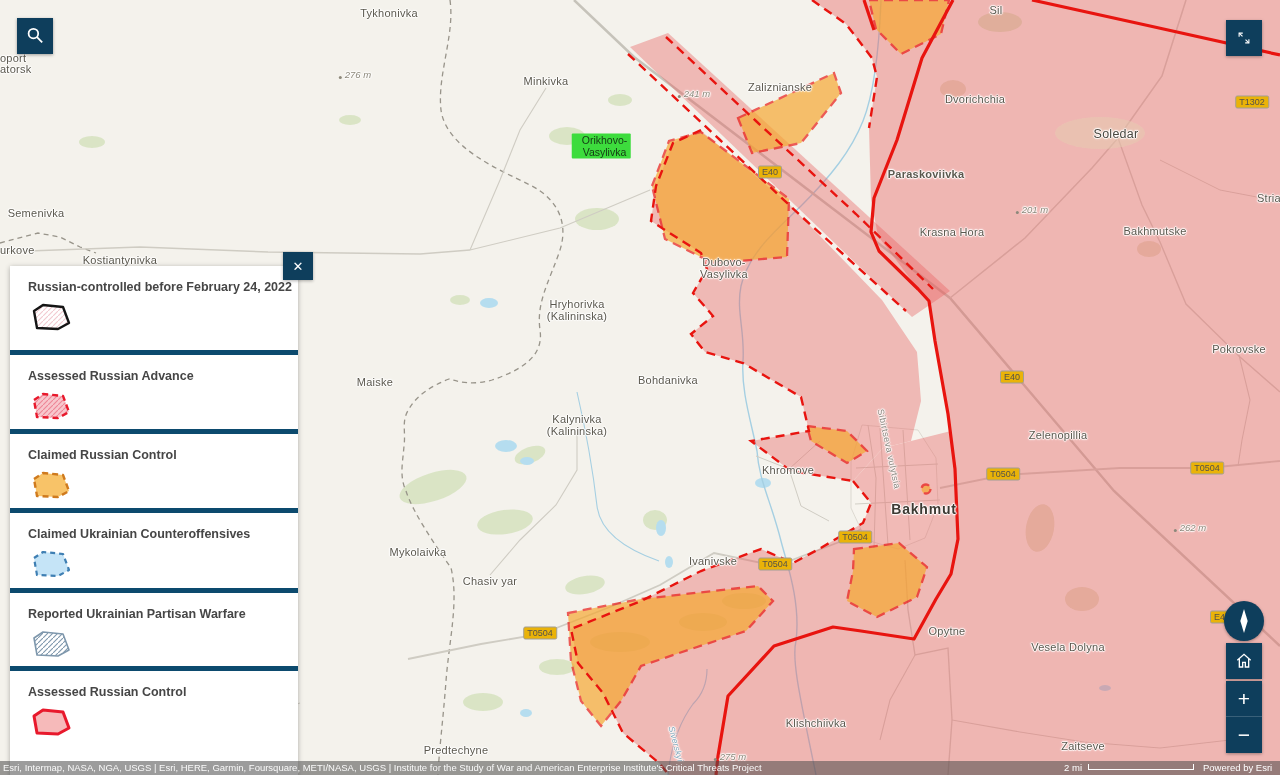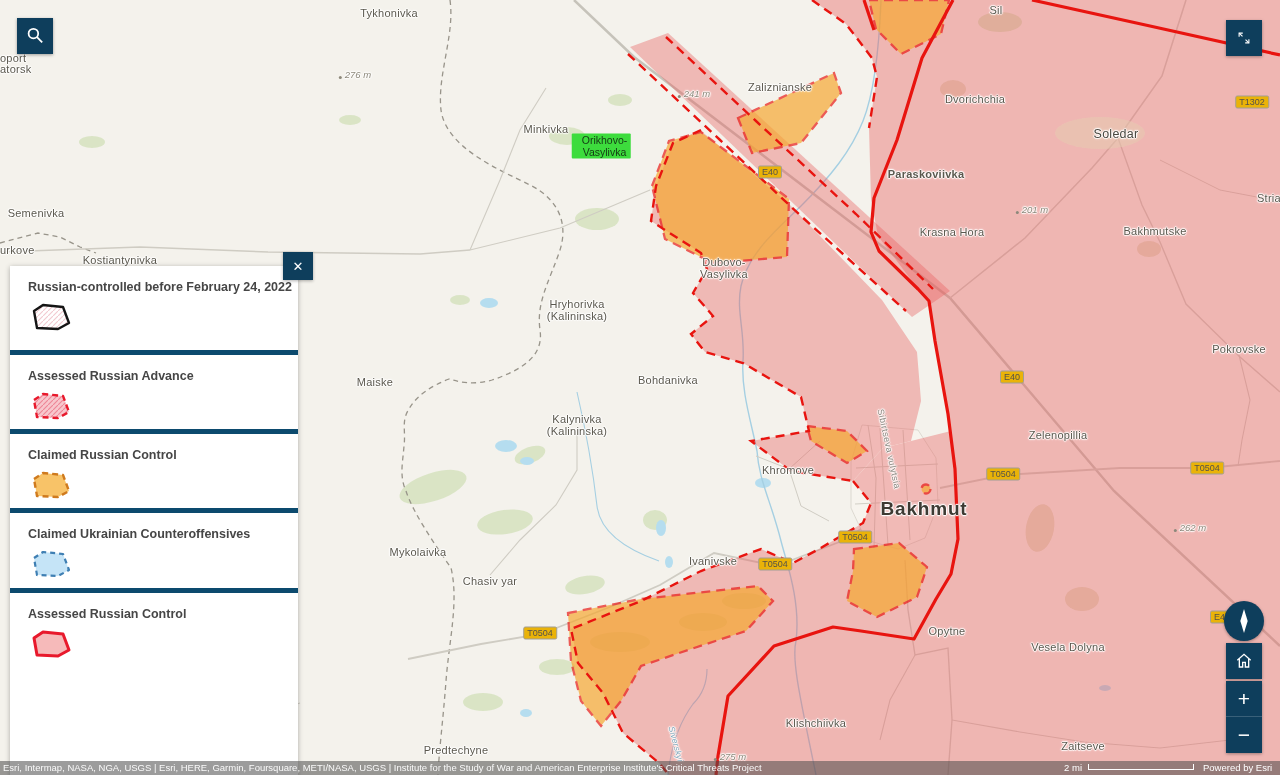--- a/index.html
+++ b/index.html
@@ -5,21 +5,21 @@
   html,body{margin:0;padding:0;background:#ddd;}
   #stage{position:relative;width:1280px;height:775px;overflow:hidden;background:#f4f2ec;
          font-family:"Liberation Sans",sans-serif;}
   #map-canvas{position:absolute;left:0;top:0;width:1280px;height:775px;}
   
   .mlabel{position:absolute;transform:translate(-50%,-50%);color:#5b584e;font-size:11px;
           line-height:12px;text-align:center;white-space:pre-line;letter-spacing:.25px;
           text-shadow:1px 0 1px #fff,-1px 0 1px #fff,0 1px 1px #fff,0 -1px 1px #fff,0 0 3px #fff;
           pointer-events:none;}
   .mlabel.town2{font-size:12.5px;color:#4a473f;}
-  .mlabel.city{font-size:19px;color:#3d3a33;font-weight:bold;letter-spacing:.8px;}
+  .mlabel.city{font-size:14px;color:#3d3a33;font-weight:bold;letter-spacing:.8px;}
   .mlabel.elev{font-style:italic;font-size:9.5px;color:#8d897b;letter-spacing:0;}
   .mlabel.elev::after{content:"";position:absolute;left:-6px;top:60%;width:3px;height:3px;
           background:#8d897b;border-radius:50%;}
   .mlabel.partL{transform:translate(0,-50%);text-align:left;}
   .mlabel.street{font-size:9px;color:#8b8880;letter-spacing:.5px;}
   .mlabel.water{font-size:8.5px;font-style:italic;color:#7fa8bc;}
   .shield{position:absolute;transform:translate(-50%,-50%);background:#eab308;
           border:1px solid #a09d93;border-radius:2px;font-size:9px;line-height:11px;
           padding:0 3px;color:#55524a;white-space:nowrap;}
   
@@ -179,21 +179,21 @@
 
     <g stroke="#e8140f" stroke-width="3.2" fill="none" stroke-linejoin="round">
       <path d="M953,0 L922,58 L897,140 L874,198 L871,232 L879,251 L918,289 L929,301 L935,341 L948,414 L955,469 L958,539 L951,574 L936,599 L914,639 L861,631 L833,627 L774,646 L728,696 L718,756 L716,775"></path>
       <path d="M1032,0 L1150,26 L1280,55"></path>
       <path d="M864,0 L874,30"></path>
     </g>
   </svg>
 
   <div id="label-layer">
       <div class="mlabel town" style="left: 389px; top: 13px;">Tykhonivka</div>
-      <div class="mlabel town" style="left: 546px; top: 81px; margin-top: 48px;">Minkivka</div>
+      <div class="mlabel town" style="left: 546px; top: 81px;">Minkivka</div>
       <div class="mlabel town" style="left: 780px; top: 87px;">Zaliznianske</div>
       <div class="mlabel town" style="left: 996px; top: 10px;">Sil</div>
       <div class="mlabel town" style="left: 975px; top: 99px;">Dvorichchia</div>
       <div class="mlabel town2" style="left: 1116px; top: 134px;">Soledar</div>
       <div class="mlabel town" style="left: 926px; top: 174px; font-weight: bold;">Paraskoviivka</div>
       <div class="mlabel town" style="left: 952px; top: 232px;">Krasna Hora</div>
       <div class="mlabel town" style="left: 1155px; top: 231px;">Bakhmutske</div>
       <div class="mlabel partL" style="left: 1257px; top: 198px;">Stria</div>
       <div class="mlabel town" style="left: 1239px; top: 349px;">Pokrovske</div>
       <div class="mlabel town" style="left: 36px; top: 213px;">Semenivka</div>
@@ -292,20 +292,32 @@
         <div class="lswatch"><svg width="46" height="32" viewBox="0 0 46 32">
             <path d="M6,10 L15,4 L35,6 L41,22 L30,28 L9,27 Z" fill="#f8c368" stroke="#cf7a1e" stroke-width="2.4" stroke-dasharray="6 4" stroke-linejoin="round"></path>
           </svg></div>
       </div>
       <div class="lrow" style="height: 80px;">
         <div class="ltitle">Claimed Ukrainian Counteroffensives</div>
         <div class="lswatch"><svg width="46" height="32" viewBox="0 0 46 32">
             <path d="M6,10 L15,4 L35,6 L41,22 L30,28 L9,27 Z" fill="#c5e4f7" stroke="#3f7fb3" stroke-width="2.2" stroke-dasharray="5 4" stroke-linejoin="round"></path>
           </svg></div>
       </div>
+      <div class="lrow" style="height: 78px;">
+        <div class="ltitle">Reported Ukrainian Partisan Warfare</div>
+        <div class="lswatch"><svg width="46" height="32" viewBox="0 0 46 32">
+            <defs>
+              <pattern id="swp4" width="5" height="5" patternUnits="userSpaceOnUse">
+                <rect width="5" height="5" fill="#ffffff"></rect>
+                <path d="M0,5 L5,0" stroke="#7e97ac" stroke-width="1.1"></path>
+              </pattern>
+            </defs>
+            <path d="M6,10 L15,4 L35,6 L41,22 L30,28 L9,27 Z" fill="url(#swp4)" stroke="#7e97ac" stroke-width="1.6" stroke-linejoin="round"></path>
+          </svg></div>
+      </div>
       <div class="lrow" style="height: 79px;">
         <div class="ltitle">Assessed Russian Control</div>
         <div class="lswatch"><svg width="46" height="32" viewBox="0 0 46 32">
             <path d="M6,10 L15,4 L35,6 L41,22 L30,28 L9,27 Z" fill="#f6baba" stroke="#e8192c" stroke-width="3" stroke-linejoin="round"></path>
           </svg></div>
       </div>
     </div>
   <div id="legend-close">
     <span>✕</span>
   </div>

